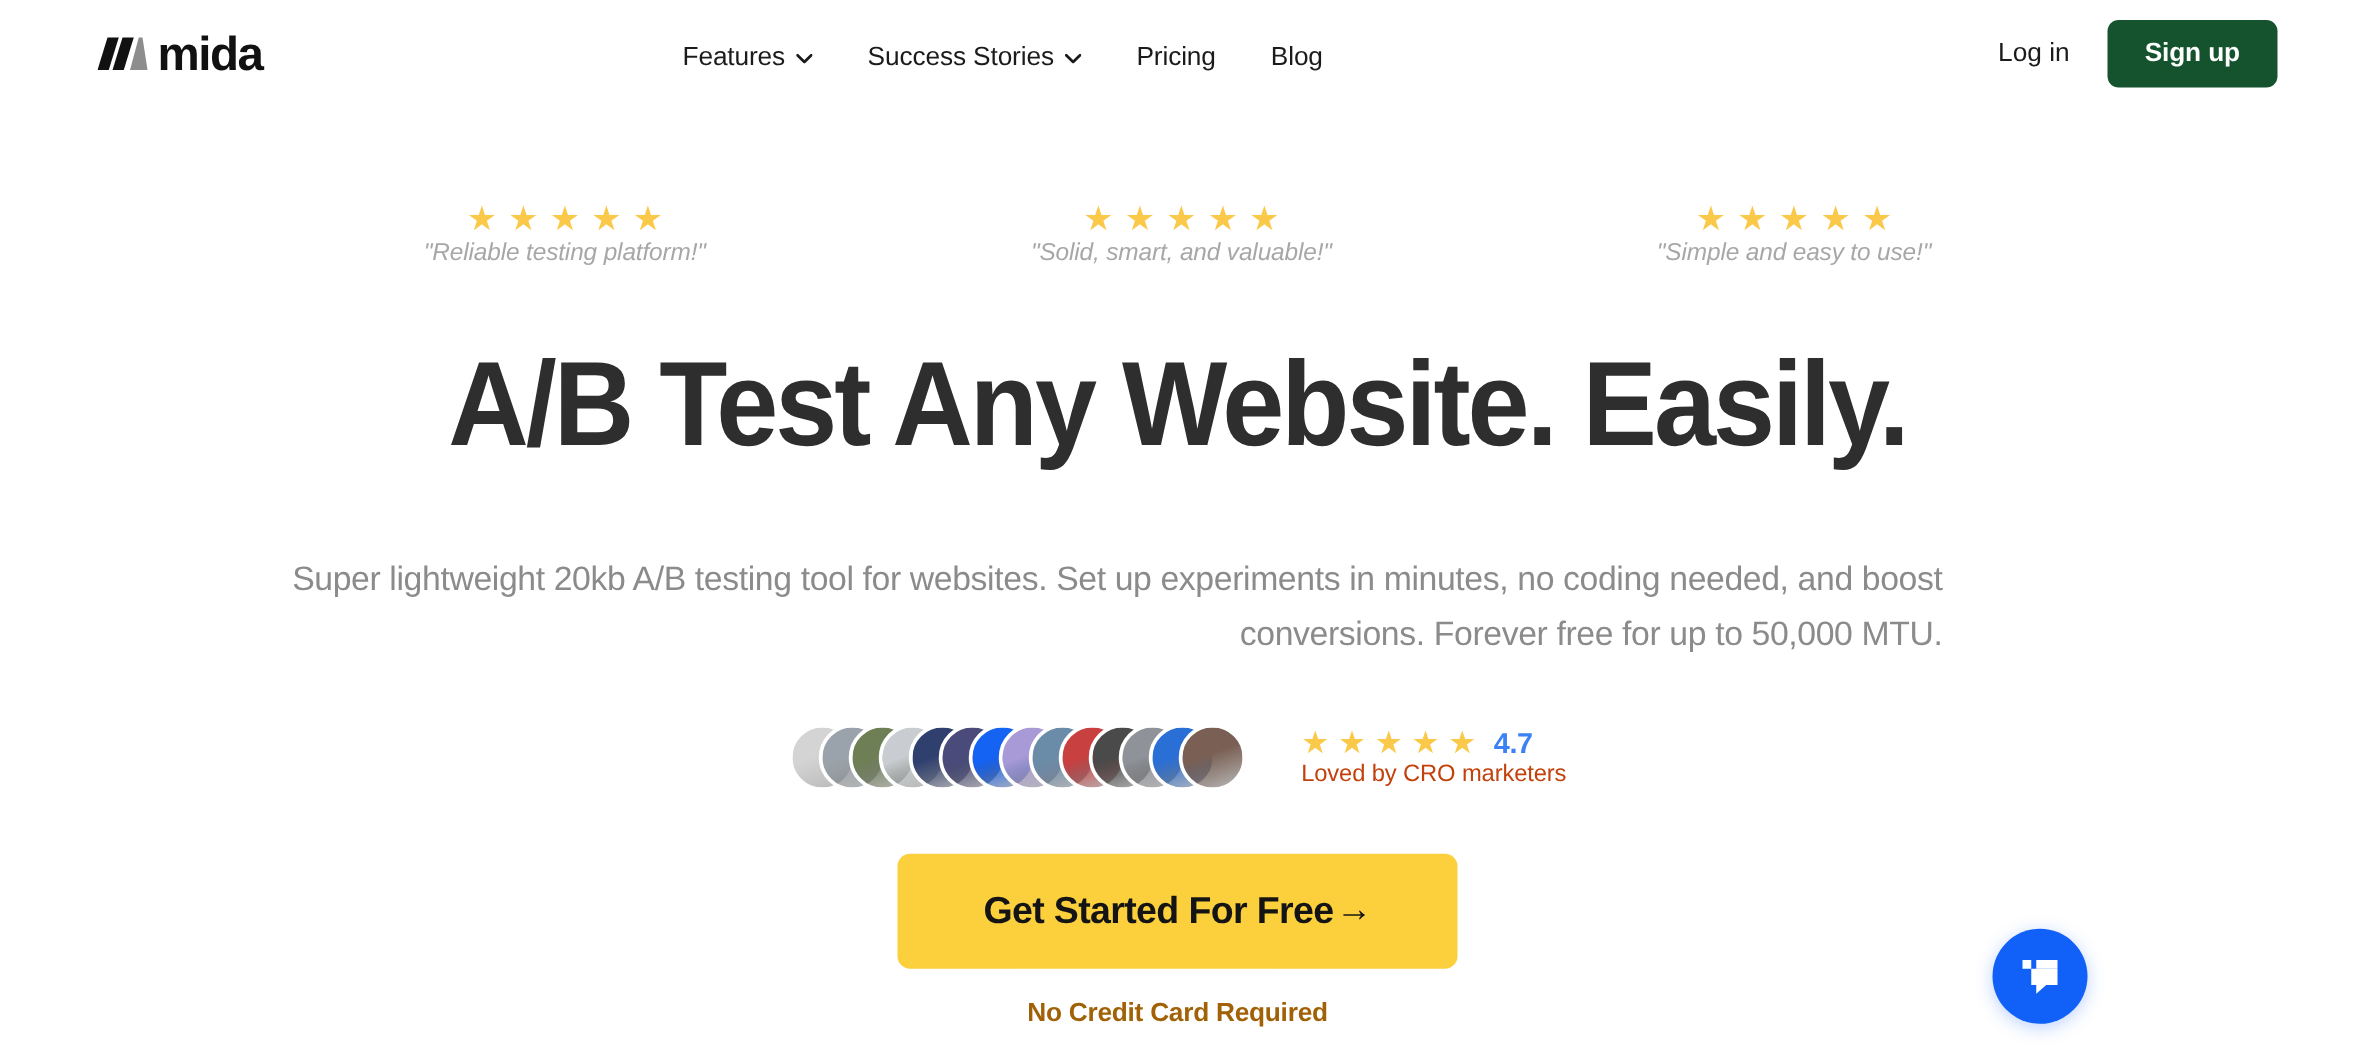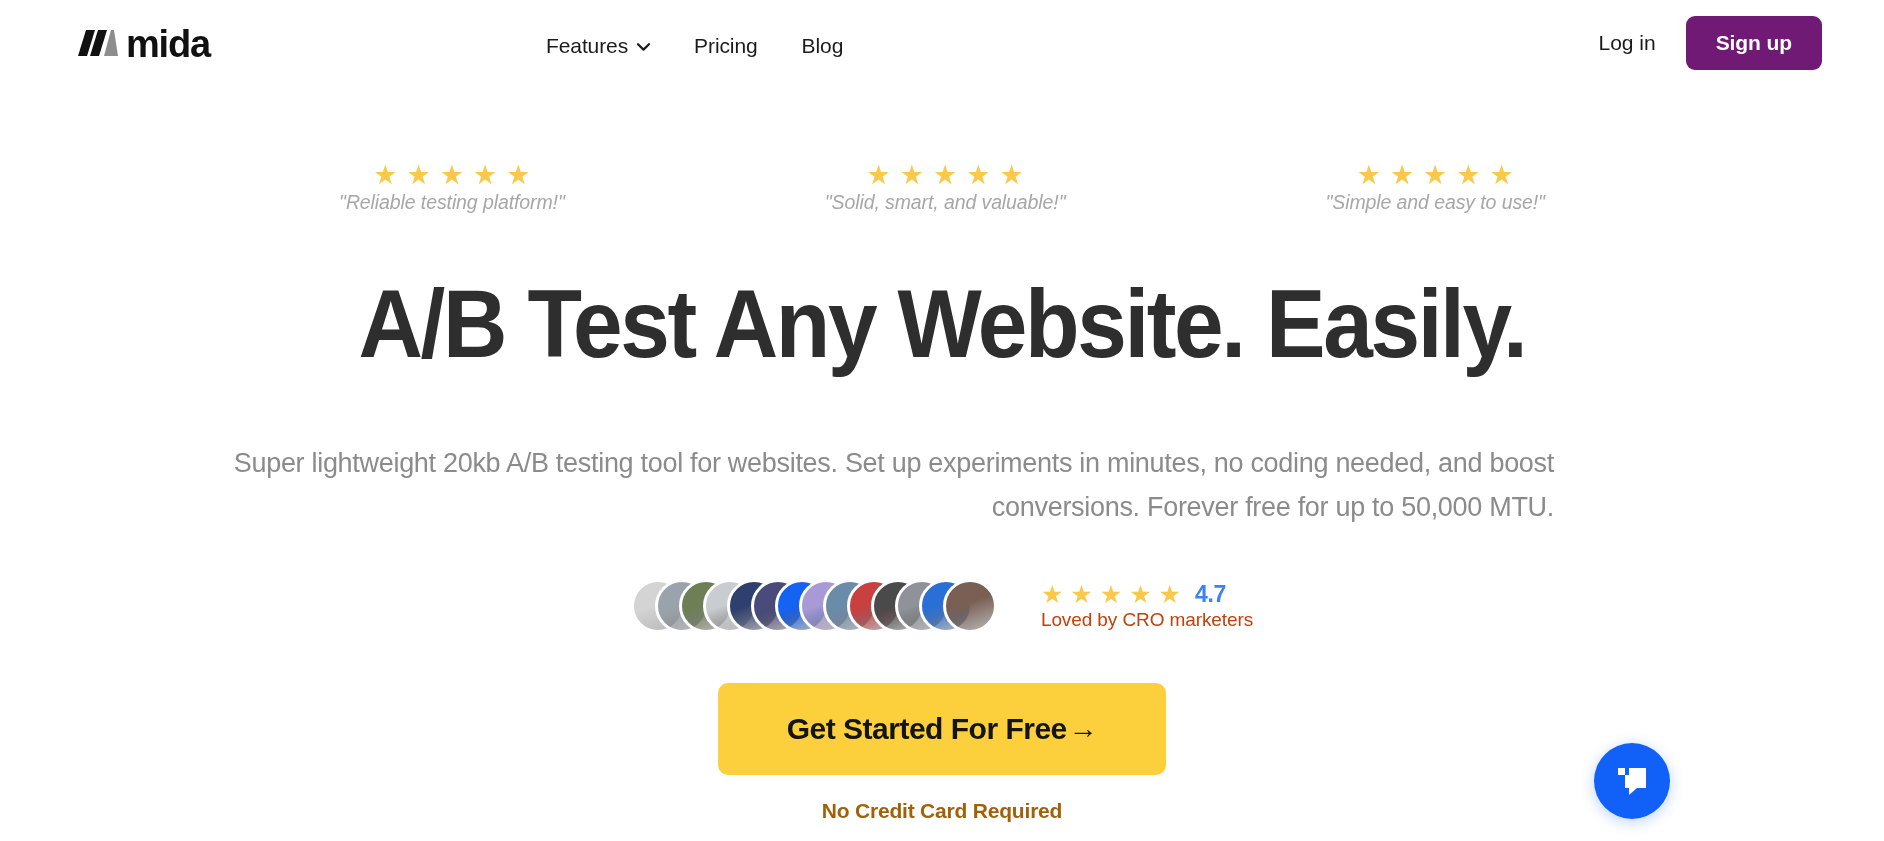--- a/index.html
+++ b/index.html
@@ -88,21 +88,21 @@
   }
   .login-link {
     font-size: 21px;
     color: #1b1b1b;
     cursor: pointer;
     padding: 8px 4px;
     white-space: nowrap;
     margin-left: 13px;
   }
   .signup-btn {
-    background: #701a75;
+    background: #14532d;
     color: #ffffff;
     font-size: 21px;
     font-weight: 700;
     border: none;
     border-radius: 9px;
     padding: 15px 30px;
     cursor: pointer;
     white-space: nowrap;
     font-family: "Liberation Sans", sans-serif;
     letter-spacing: -0.1px;
@@ -295,20 +295,28 @@
           <polygon points="20,4 29,4 21,30 12,30" fill="#111111"></polygon>
           <polygon points="33,4 36,4 40,30 26,30" fill="#8d8d8d"></polygon>
         </svg>
       </span>
       <span class="logo-text">mida</span>
     </a>
 
     <nav class="nav">
       <div class="nav-item">
         <span>Features</span>
+        <span class="chev">
+          <svg width="13" height="8" viewBox="0 0 13 8">
+              <path d="M1 1.2 L6.5 6.6 L12 1.2" stroke="#1b1b1b" stroke-width="2.2" fill="none" stroke-linecap="round" stroke-linejoin="round"></path>
+            </svg>
+        </span>
+      </div>
+      <div class="nav-item">
+        <span>Success Stories</span>
         <span class="chev">
           <svg width="13" height="8" viewBox="0 0 13 8">
               <path d="M1 1.2 L6.5 6.6 L12 1.2" stroke="#1b1b1b" stroke-width="2.2" fill="none" stroke-linecap="round" stroke-linejoin="round"></path>
             </svg>
         </span>
       </div>
       <div class="nav-item">
         <span>Pricing</span>
       </div>
       <div class="nav-item">

